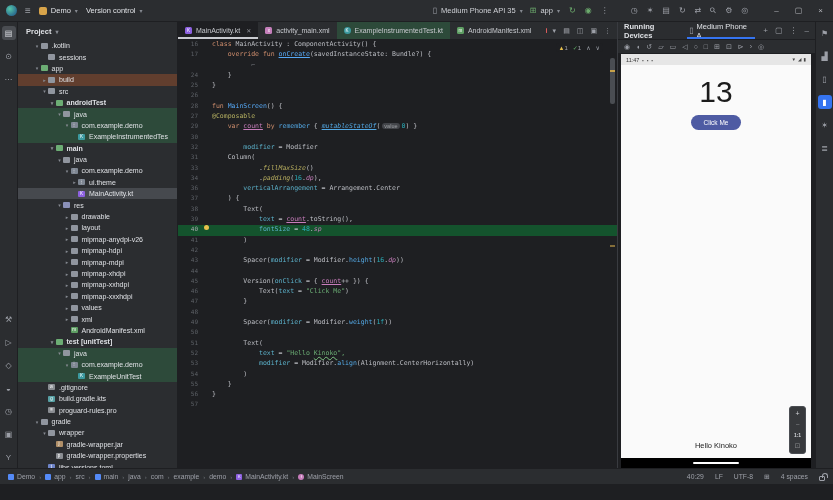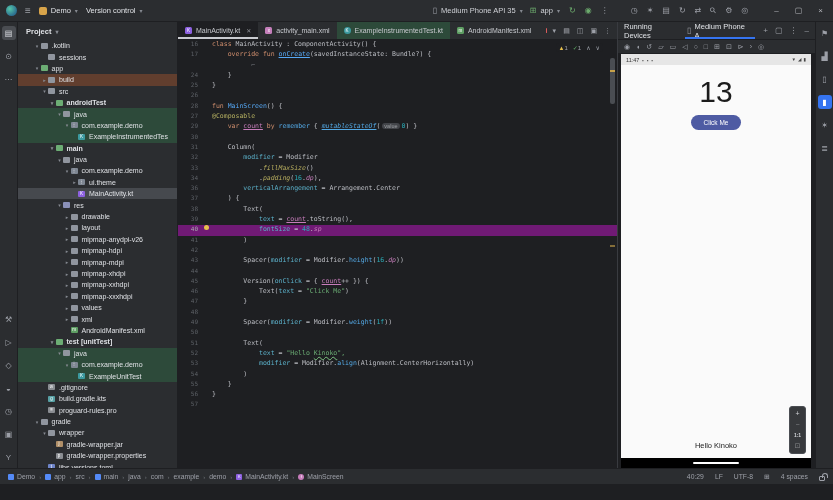--- a/index.html
+++ b/index.html
@@ -51,21 +51,21 @@
   .tab .ticon{width:7px;height:7px;border-radius:1.5px;display:flex;align-items:center;justify-content:center;
               font-size:4.5px;color:#fff;flex:none;}
   .tab.active{background:#1e1f22;}
   .tab.active:after{content:"";position:absolute;left:0;right:0;bottom:0;height:2px;background:#c9cbd0;}
   .tab.tinted{background:#2d4a3a;}
   .tab .x{color:#8e9197;font-size:6px;margin-left:2px;}
   .errbadge{width:5px;height:5px;background:#db5c5c;border-radius:1px;align-self:center;margin-left:8px;}
   .strip-ctl{display:flex;align-items:center;gap:7px;margin-left:auto;padding:0 6px;color:#9da0a8;font-size:7px;}
   .codewrap{flex:1;position:relative;overflow:hidden;font-family:"DejaVu Sans Mono",monospace;font-size:6.5px;}
   .code-line{height:10.3px;display:flex;align-items:flex-start;white-space:pre;}
-  .code-line.cur{background:#701a75;}
+  .code-line.cur{background:#14532d;}
   .gut{width:22px;text-align:right;color:#5d6167;flex:none;font-size:6px;padding-right:2px;}
   .code-line.cur .gut{color:#a9abb0;}
   .bulbslot{width:12px;flex:none;display:flex;align-items:center;justify-content:center;}
   .bulb{width:5px;height:5px;border-radius:50%;background:#e8c04c;}
   .ctext{flex:1;}
   .s-p{color:#bcbec4;} .s-kw{color:#cf8e6d;} .s-fn{color:#56a8f5;}
   .s-fnu{color:#56a8f5;text-decoration:underline;}
   .s-ann{color:#b3ae60;} .s-str{color:#6aab73;}
   .s-stru{color:#6aab73;text-decoration:underline;text-decoration-style:wavy;text-decoration-color:#7ec482;}
   .s-num{color:#2aacb8;} .s-prop{color:#c77dbb;text-decoration:underline;}
@@ -423,22 +423,22 @@
             <div class="code-line"><span class="gut">16</span><span class="bulbslot"></span><span class="ctext"><span class="s-kw">class </span><span class="s-p">MainActivity : ComponentActivity() {</span></span></div>
             <div class="code-line"><span class="gut">17</span><span class="bulbslot"></span><span class="ctext"><span class="s-p">    </span><span class="s-kw">override</span><span class="s-p"> </span><span class="s-kw">fun</span><span class="s-p"> </span><span class="s-fnu">onCreate</span><span class="s-p">(savedInstanceState: Bundle?) {</span></span></div>
             <div class="code-line"><span class="gut"></span><span class="bulbslot"></span><span class="ctext"><span class="s-fold">          ⌐</span></span></div>
             <div class="code-line"><span class="gut">24</span><span class="bulbslot"></span><span class="ctext"><span class="s-p">    }</span></span></div>
             <div class="code-line"><span class="gut">25</span><span class="bulbslot"></span><span class="ctext"><span class="s-p">}</span></span></div>
             <div class="code-line"><span class="gut">26</span><span class="bulbslot"></span><span class="ctext"></span></div>
             <div class="code-line"><span class="gut">28</span><span class="bulbslot"></span><span class="ctext"><span class="s-kw">fun</span><span class="s-p"> </span><span class="s-fn">MainScreen</span><span class="s-p">() {</span></span></div>
             <div class="code-line"><span class="gut">27</span><span class="bulbslot"></span><span class="ctext"><span class="s-ann">@Composable</span></span></div>
             <div class="code-line"><span class="gut">29</span><span class="bulbslot"></span><span class="ctext"><span class="s-p">    </span><span class="s-kw">var</span><span class="s-p"> </span><span class="s-prop">count</span><span class="s-p"> </span><span class="s-kw">by</span><span class="s-p"> </span><span class="s-extb">remember</span><span class="s-p"> { </span><span class="s-extbu">mutableStateOf</span><span class="s-p">(</span><span class="s-hint">value</span><span class="s-num">0</span><span class="s-p">) }</span></span></div>
             <div class="code-line"><span class="gut">30</span><span class="bulbslot"></span><span class="ctext"></span></div>
+            <div class="code-line"><span class="gut">32</span><span class="bulbslot"></span><span class="ctext"><span class="s-p">        </span><span class="s-named">modifier</span><span class="s-p"> = Modifier</span></span></div>
             <div class="code-line"><span class="gut">31</span><span class="bulbslot"></span><span class="ctext"><span class="s-p">    Column(</span></span></div>
-            <div class="code-line"><span class="gut">32</span><span class="bulbslot"></span><span class="ctext"><span class="s-p">        </span><span class="s-named">modifier</span><span class="s-p"> = Modifier</span></span></div>
             <div class="code-line"><span class="gut">33</span><span class="bulbslot"></span><span class="ctext"><span class="s-p">            .</span><span class="s-exty">fillMaxSize</span><span class="s-p">()</span></span></div>
             <div class="code-line"><span class="gut">34</span><span class="bulbslot"></span><span class="ctext"><span class="s-p">            .</span><span class="s-exty">padding</span><span class="s-p">(</span><span class="s-num">16</span><span class="s-p">.</span><span class="s-propi">dp</span><span class="s-p">),</span></span></div>
             <div class="code-line"><span class="gut">36</span><span class="bulbslot"></span><span class="ctext"><span class="s-p">        </span><span class="s-named">verticalArrangement</span><span class="s-p"> = Arrangement.Center</span></span></div>
             <div class="code-line"><span class="gut">37</span><span class="bulbslot"></span><span class="ctext"><span class="s-p">    ) {</span></span></div>
             <div class="code-line"><span class="gut">38</span><span class="bulbslot"></span><span class="ctext"><span class="s-p">        Text(</span></span></div>
             <div class="code-line"><span class="gut">39</span><span class="bulbslot"></span><span class="ctext"><span class="s-p">            </span><span class="s-named">text</span><span class="s-p"> = </span><span class="s-prop">count</span><span class="s-p">.toString(),</span></span></div>
             <div class="code-line cur"><span class="gut">40</span><span class="bulbslot"><span class="bulb"></span></span><span class="ctext"><span class="s-p">            </span><span class="s-named">fontSize</span><span class="s-p"> = </span><span class="s-num">48</span><span class="s-p">.</span><span class="s-propi">sp</span></span></div>
             <div class="code-line"><span class="gut">41</span><span class="bulbslot"></span><span class="ctext"><span class="s-p">        )</span></span></div>
             <div class="code-line"><span class="gut">42</span><span class="bulbslot"></span><span class="ctext"></span></div>
             <div class="code-line"><span class="gut">43</span><span class="bulbslot"></span><span class="ctext"><span class="s-p">        Spacer(</span><span class="s-named">modifier</span><span class="s-p"> = Modifier.</span><span class="s-extb">height</span><span class="s-p">(</span><span class="s-num">16</span><span class="s-p">.</span><span class="s-propi">dp</span><span class="s-p">))</span></span></div>
@@ -466,21 +466,21 @@
         <div class="vscroll">
           <div class="vthumb"></div>
           <div class="vtick" style="top:30px;"></div>
           <div class="vtick" style="top:205px;opacity:.6;"></div>
         </div>
       </div>
     </div>
 
     <div class="devices">
       <div class="dev-head">
-        <span style="font-weight:normal;">Running Devices</span>
+        <span style="font-weight:bold;">Running Devices</span>
         <span class="dev-tab">
           <span class="hico">▯</span>
           <span>Medium Phone A...</span>
         </span>
         <span id="dev-head-icons" style="margin-left:auto;display:flex;gap:7px;" class="hico">
             <span>+</span>
             <span>▢</span>
             <span>⋮</span>
             <span>–</span>
           </span>

